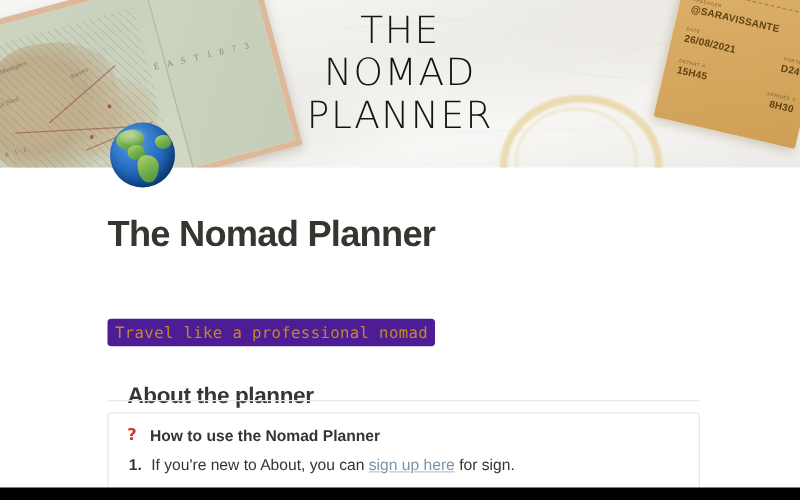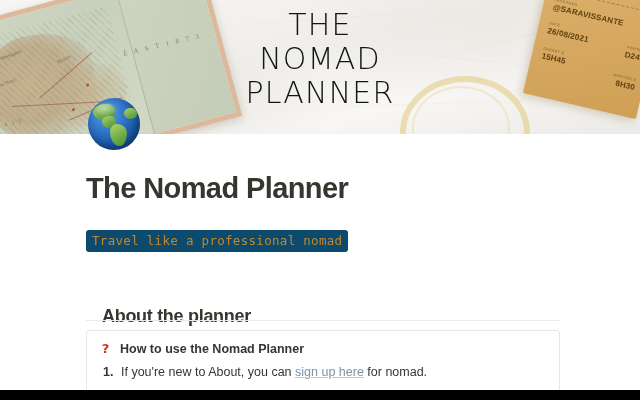--- a/index.html
+++ b/index.html
@@ -258,25 +258,26 @@
     position: absolute;
     left: 86px;
     top: 96px;
   }
   .code-chip {
     display: inline-block;
     font-family: "DejaVu Sans Mono", monospace;
     font-size: 12.5px;
     line-height: 18px;
     color: #c2882c;
-    background: #0c4a6e;
+    background: #4c1d95;
     border-radius: 3px;
     padding: 2px 6px;
     letter-spacing: .3px;
     white-space: nowrap;
+    margin-top: 25px;
   }
 
   .section-heading {
     position: absolute;
     left: 86px;
     top: 156px;
     font-size: 18px;
     font-weight: bold;
     letter-spacing: -0.3px;
     color: #37352f;
@@ -444,20 +445,20 @@
     <h2 class="section-heading">About the planner</h2>
 
     <div class="divider"></div>
 
     <div class="callout">
       <div class="callout-head">
         <span class="callout-icon">?</span>
         <span class="callout-title">How to use the Nomad Planner</span>
       </div>
       <ol class="callout-list">
-        <li><span>If you're new to About, you can </span><a href="#">sign up here</a><span> for nomad.</span></li>
+        <li><span>If you're new to About, you can </span><a href="#">sign up here</a><span> for sign.</span></li>
       </ol>
     </div>
 
   </div>
 
   <div class="bottom-bar"></div>
 </div>
 
 </body></html>

